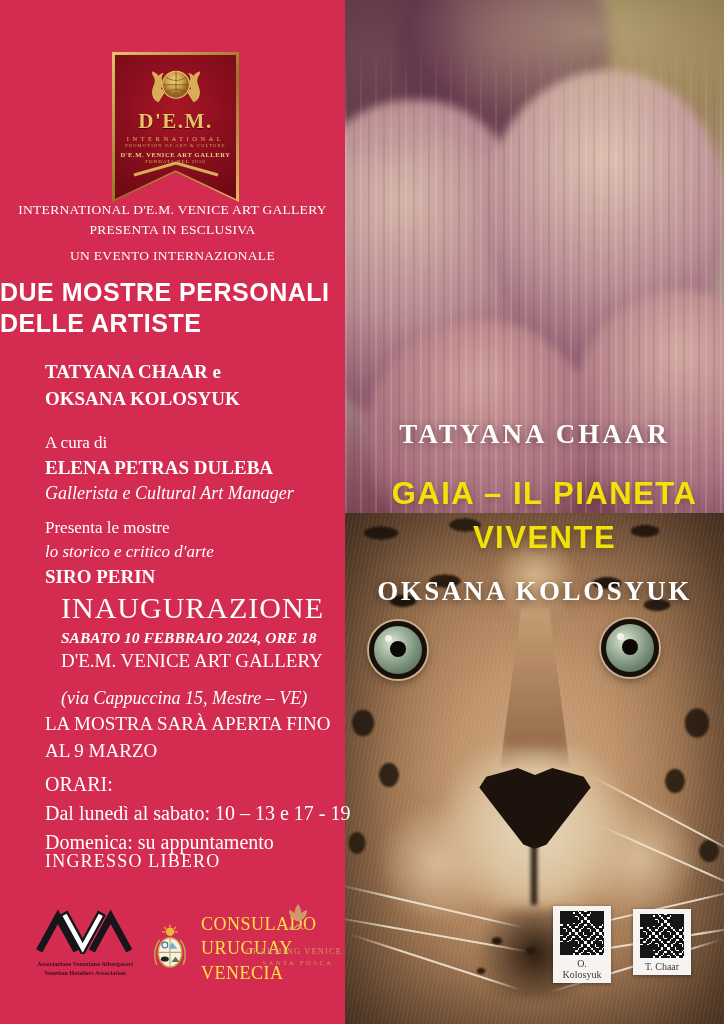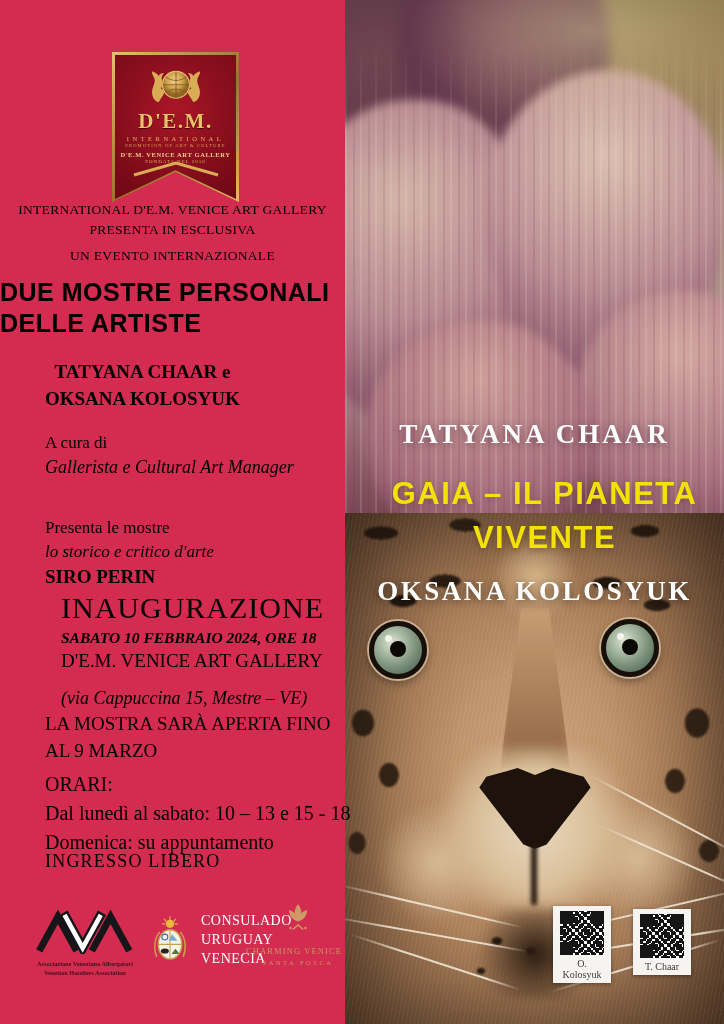--- a/index.html
+++ b/index.html
@@ -89,47 +89,47 @@
     background:radial-gradient(circle at 50% 38%, #a91626 0%, #8c0f1f 45%, #6d0813 100%);
     text-align:center; color:#e7bd63; padding-top:6px; }
   .badge-brand { font-size:21px; font-weight:700; letter-spacing:1.5px; color:#e9c268; text-shadow:0 1px 1px #3c0208; margin-top:-2px; }
   .badge-intl { font-size:6.5px; letter-spacing:3.5px; color:#e3b658; margin-top:1px; }
   .badge-promo { font-size:4.5px; letter-spacing:1.2px; color:#d9a94e; margin-top:1px; }
   .badge-gallery { font-size:6.5px; font-weight:700; letter-spacing:.6px; color:#efcf8a; margin-top:3px; }
   .badge-founded { font-size:5px; letter-spacing:1px; color:#e3b658; margin-top:1px; }
   .badge-chevron { position:absolute; bottom:22px; left:50%; transform:translateX(-50%); }
 
   
-  .left-txt { color:#000000; position:absolute; }
+  .left-txt { color:#ffffff; position:absolute; }
   .intro { left:0; top:200px; width:345px; text-align:center; font-size:13.5px; line-height:1.5; letter-spacing:.3px; }
   .intro .gap { margin-top:5px; }
   .headline { left:0; top:277px; width:345px; text-align:left; font-family:"Liberation Sans", sans-serif;
     font-weight:800; font-size:25px; line-height:1.25; letter-spacing:.5px; }
-  .artists { left:45px; top:359px; font-weight:700; font-size:19px; line-height:1.4;text-align:center; }
+  .artists { left:45px; top:359px; font-weight:700; font-size:19px; line-height:1.4; }
   .curator { left:45px; top:431px; font-size:17px; line-height:1.4; }
   .curator .name { font-weight:700; font-size:19px; }
   .curator .role { font-style:italic; font-size:18px; }
   .presenter { left:45px; top:516px; font-size:17px; line-height:1.4; }
   .presenter .role { font-style:italic; }
   .presenter .name { font-weight:700; font-size:19px; }
   .opening { left:61px; top:591px; }
   .opening .title { font-size:30px; letter-spacing:1px; }
   .opening .date { font-weight:700; font-style:italic; font-size:15.5px; margin-top:4px; }
   .opening .venue { font-size:19px; margin-top:3px; }
   .opening .address { font-style:italic; font-size:18px; margin-top:16px; }
   .duration { left:45px; top:711px; font-size:19px; line-height:1.4; }
   .hours { left:45px; top:770px; font-size:20px; line-height:1.45; }
   .admission { left:45px; top:851px; font-size:18px; letter-spacing:1.2px; }
 
   
   .partner { position:absolute; }
   .partner-ava { left:26px; top:906px; width:118px; text-align:center; }
   .ava-caption { font-size:6.3px; font-weight:700; color:#46101a; line-height:1.4; margin-top:2px; }
   .partner-consulate { left:148px; top:912px; display:flex; gap:9px; align-items:center; }
-  .consulate-txt { color:#ffffff; font-size:14px; letter-spacing:.5px; line-height:1.35; }
+  .consulate-txt { color:#fde047; font-size:18px; letter-spacing:.5px; line-height:1.35; }
   .partner-charming { left:250px; top:902px; width:96px; text-align:center; color:#c89a5e; }
   .charming-name { display:flex; align-items:center; gap:4px; font-size:8.5px; letter-spacing:1.1px; margin-top:6px; white-space:nowrap;justify-content:flex-end; }
   .charming-name::before, .charming-name::after { content:""; flex:1; height:1px; background:#c89a5e; }
   .charming-sub { font-size:6.5px; letter-spacing:2.5px; margin-top:3px; }
 
   
   .qr-card { position:absolute; width:58px; background:#f6f4f0; box-shadow:0 1px 4px rgba(0,0,0,.4);
     text-align:center; padding:5px 4px 3px; }
   .qr-card-1 { left:553px; top:906px; } .qr-card-2 { left:633px; top:909px; }
   .qr { width:44px; height:44px; margin:0 auto; background-color:#fff;
@@ -233,20 +233,21 @@
     <div>DELLE ARTISTE</div>
   </div>
 
   <div class="left-txt artists">
     <div>TATYANA CHAAR e</div>
     <div>OKSANA KOLOSYUK</div>
   </div>
 
   <div class="left-txt curator">
     <div>A cura di</div>
+    <div class="name">ELENA PETRAS DULEBA</div>
     <div class="role">Gallerista e Cultural Art Manager</div>
   </div>
 
   <div class="left-txt presenter">
     <div>Presenta le mostre</div>
     <div class="role">lo storico e critico d'arte</div>
     <div class="name">SIRO PERIN</div>
   </div>
 
   <div class="left-txt opening">
@@ -256,21 +257,21 @@
     <div class="address">(via Cappuccina 15, Mestre – VE)</div>
   </div>
 
   <div class="left-txt duration">
     <div>LA MOSTRA SARÀ APERTA FINO</div>
     <div>AL 9 MARZO</div>
   </div>
 
   <div class="left-txt hours">
     <div>ORARI:</div>
-    <div>Dal lunedì al sabato: 10 – 13 e 15 - 18</div>
+    <div>Dal lunedì al sabato: 10 – 13 e 17 - 19</div>
     <div>Domenica: su appuntamento</div>
   </div>
 
   <div class="left-txt admission">INGRESSO LIBERO</div>
 
   <div class="partner partner-ava">
     <svg width="108" height="48" viewBox="0 0 130 62">
       <g fill="none" stroke-linecap="square">
         <path d="M8 54 L30 14 L52 54" stroke="#15151a" stroke-width="9"></path>
         <path d="M40 14 L62 54 L84 14" stroke="#15151a" stroke-width="12"></path>

